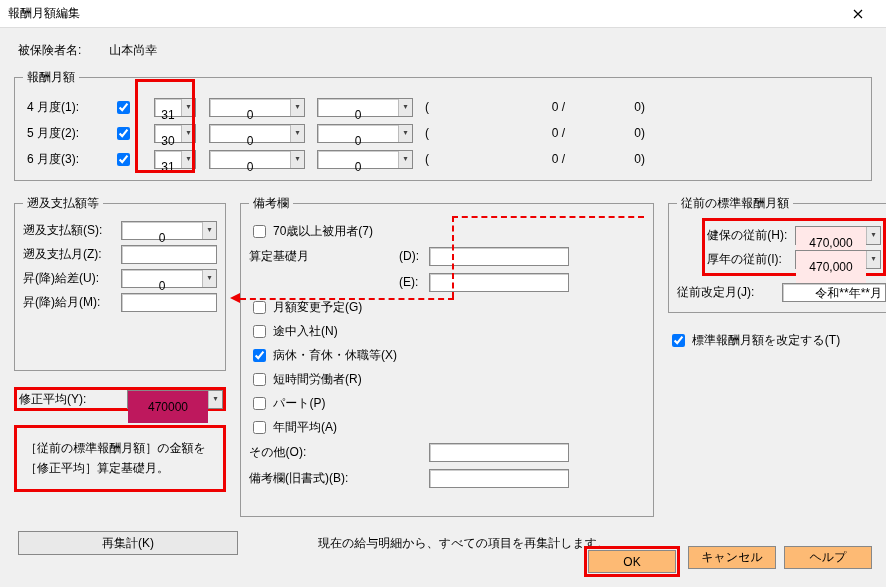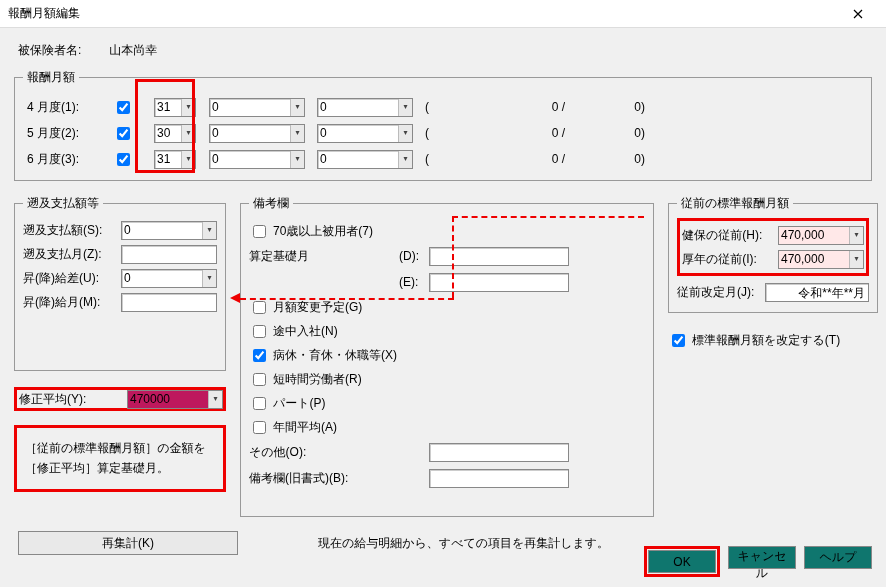--- a/index.html
+++ b/index.html
@@ -34,21 +34,21 @@
 .mrow .chk { width: 52px; text-align: center; }
 .mrow .days { width: 52px; display: flex; justify-content: center; }
 .mrow .amt { width: 108px; display: flex; justify-content: flex-end; padding-right: 4px; }
 .mrow .paren { width: 20px; text-align: center; }
 .mrow .commute { width: 130px; text-align: right; padding-right: 2px; }
 
 .redbox-days { position: absolute; border: 3px solid #e00; top: 79px; left: 135px; width: 60px; height: 94px; pointer-events: none; }
 
 
 .numf { display: inline-flex; align-items: stretch; border: 1px solid #888; background: #fff; height: 19px; box-shadow: inset 1px 1px 0 #ccc; }
-.numf input { border: none; text-align: left; padding: 8px 2px; width: 60px; outline: none; background: transparent; }
+.numf input { border: none; text-align: center; padding: 16px 2px; width: 60px; outline: none; background: transparent; }
 .numf .spin { width: 14px; background: #e9e9e9; border-left: 1px solid #bbb; display: flex; align-items: center; justify-content: center; font-size: 8px; color: #444; line-height: 1; }
 .numf.sm input { width: 26px; }
 .numf.lg input { width: 80px; }
 
 .txtf { border: 1px solid #888; background: #fff; height: 19px; box-shadow: inset 1px 1px 0 #ccc; padding: 1px 3px; }
 
 .mid { display: flex; gap: 14px; margin-top: 14px; align-items: flex-start; }
 
 .left-col { width: 212px; display: flex; flex-direction: column; gap: 8px; }
 .left-col fieldset { padding-bottom: 56px; }
@@ -73,30 +73,30 @@
 .rf .txtf { width: 140px; display: block; }
 input[type=checkbox] { width: 13px; height: 13px; }
 
 .right-col { width: 204px; }
 .right-col fieldset { padding: 6px 8px 8px 8px; }
 .rtrow { display: flex; align-items: center; height: 24px; }
 .rtrow .rtl { width: 88px; }
 .rtrow .numf { margin-left: auto; }
 .rtrow .numf.pink { background: #ffe8e8; }
 .rtrow .numf.pink input { background: #ffe8e8; }
-.rt-redbox { border: 3px solid #e00; padding: 2px 2px; margin-bottom: 4px; }
+.rt-redbox { border: 3px solid #e00; padding: 2px 2px; margin-bottom: 4px; margin-left: 25px; }
 .rtrow .txtf { width: 104px; text-align: right; display: inline-block; margin-left: auto; }
 .stdchk { margin-top: 18px; display: flex; align-items: center; gap: 4px; }
 
 .recalc-row { display: flex; align-items: center; margin-top: 14px; padding: 0 4px; }
 .recalc-btn { width: 220px; height: 24px; border: 1px solid #888; background: #e9e9e9; cursor: pointer; }
 .recalc-msg { margin-left: 80px; }
 
 .btnbar { position: absolute; bottom: 10px; right: 14px; display: flex; gap: 8px; }
-.btn { width: 68px; height: 23px; border: 1px solid #888; background: #0f766e; cursor: pointer; }
+.btn { width: 88px; height: 23px; border: 1px solid #888; background: #fdba74; cursor: pointer; }
 .ok-wrap { border: 3px solid #e00; display: inline-flex; padding: 1px; }
 
 
 .dash-h { position: absolute; border-top: 2px dashed #e00; }
 .dash-v { position: absolute; border-left: 2px dashed #e00; }
 .arrowhead { position: absolute; width: 0; height: 0; border-top: 5px solid transparent; border-bottom: 5px solid transparent; border-right: 10px solid #e00; }
 
 </style>
 </head>
 <body>

